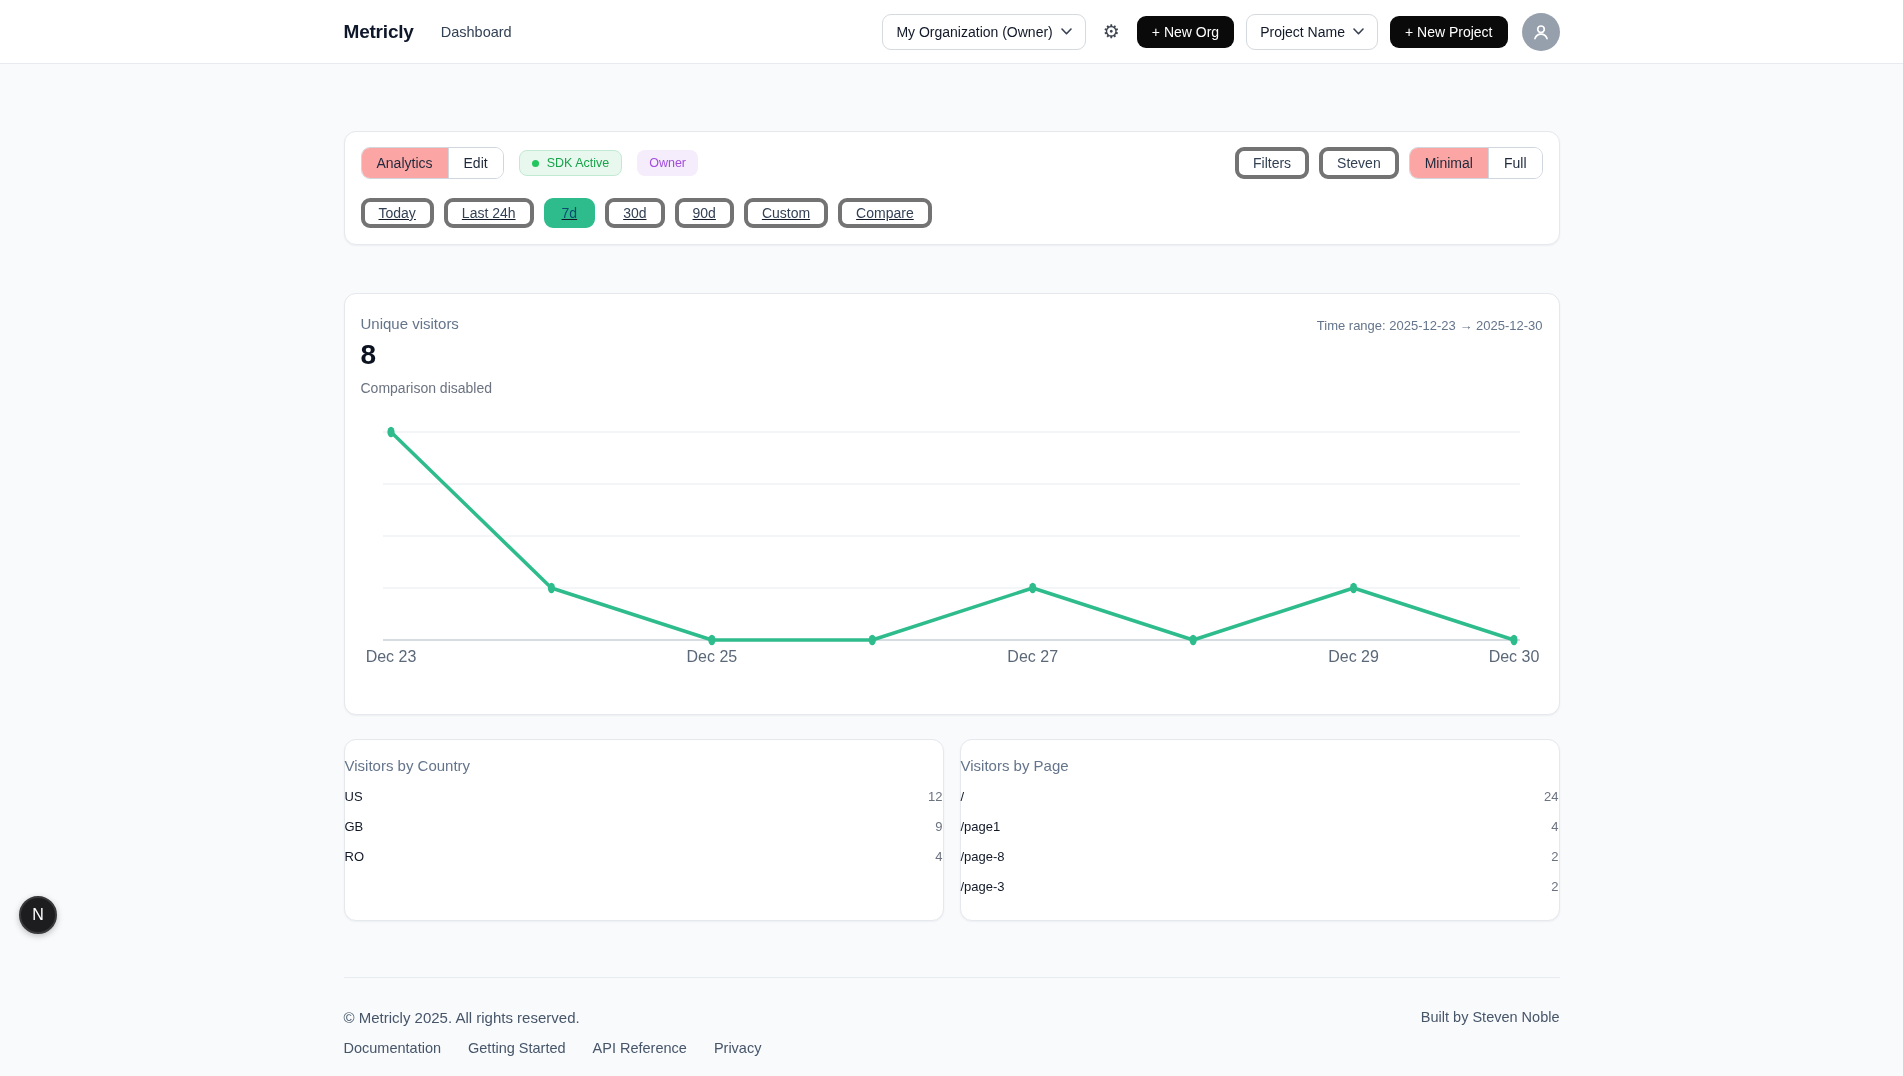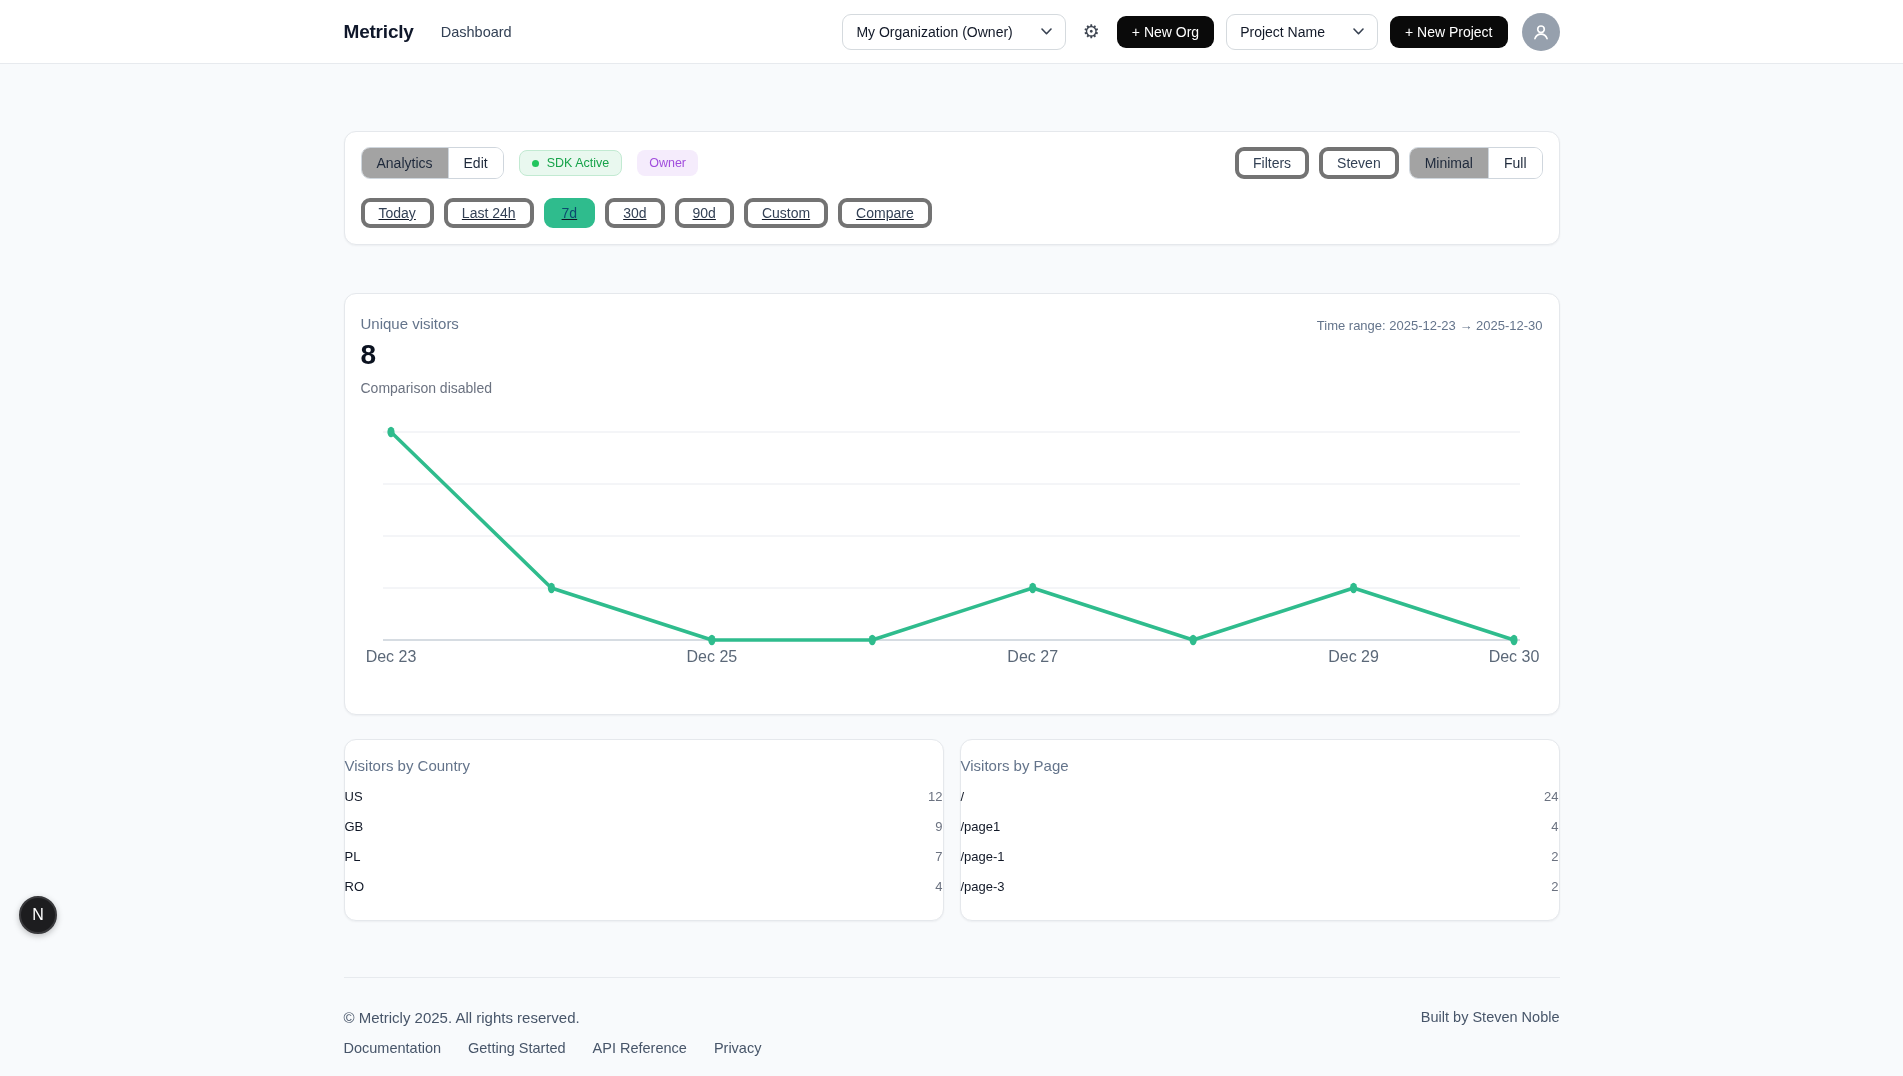--- a/index.html
+++ b/index.html
@@ -12,21 +12,21 @@
   }
   .container { width: 1216px; margin: 0 auto; }
 
   
   .topbar { background: #ffffff; border-bottom: 1px solid #e7eaee; height: 64px; }
   .topbar-inner { display: flex; align-items: center; height: 100%; }
   .brand { font-size: 19px; font-weight: 700; color: #0f172a; letter-spacing: -0.2px; cursor: pointer; }
   .nav-link { margin-left: 27px; font-size: 14.5px; color: #334155; cursor: pointer; text-decoration: none; }
   .nav-right { margin-left: auto; display: flex; align-items: center; gap: 12px; }
   .select-ctl {
-    display: inline-flex; align-items: center; gap: 28px; height: 36px; padding: 0 13px;
+    display: inline-flex; align-items: center; gap: 8px; height: 36px; padding: 0 13px;
     background: #fff; border: 1px solid #d5dade; border-radius: 9px; font-size: 14px;
     color: #111827; cursor: pointer; white-space: nowrap;
   }
   .chev { width: 11px; height: 7px; display: inline-block; }
   .icon-btn { background: none; border: none; font-size: 19px; color: #3f4652; cursor: pointer; padding: 0 5px; line-height: 1; }
   .btn-dark {
     height: 32px; padding: 0 15px; background: #0a0a0a; color: #ffffff; border: none;
     border-radius: 9px; font-size: 14px; cursor: pointer; white-space: nowrap;
   }
   .avatar {
@@ -37,21 +37,21 @@
   
   .card { background: #ffffff; border: 1px solid #e5e8ec; border-radius: 12px; box-shadow: 0 1px 2px rgba(16,24,40,.05); }
 
   
   .toolbar-card { margin-top: 67px; padding: 15px 16px 16px; }
   .row1 { display: flex; align-items: center; gap: 15px; }
   .row1-right { margin-left: auto; display: flex; align-items: center; gap: 10px; }
   .seg { display: inline-flex; border: 1px solid #cfd6dd; border-radius: 9px; overflow: hidden; background: #fff; }
   .seg-item { padding: 7px 15px; font-size: 14px; color: #1e293b; background: #fff; border: none; cursor: pointer; }
   .seg-item + .seg-item { border-left: 1px solid #cfd6dd; }
-  .seg-item.active { background: #a3a3a3; }
+  .seg-item.active { background: #fca5a5; }
   .badge-sdk {
     display: inline-flex; align-items: center; gap: 8px; background: #e9f8ef;
     border: 1px solid #c2ead2; color: #17a34a; border-radius: 8px; padding: 5px 12px; font-size: 12.5px;
   }
   .dot { width: 7px; height: 7px; border-radius: 50%; background: #22c55e; }
   .badge-owner { background: #f5ecfc; color: #a14ddd; border-radius: 8px; padding: 6px 12px; font-size: 12.5px; }
   .btn-light {
     height: 32px; padding: 0 14px; background: #fff; border: 4px solid #737373;
     border-radius: 9px; font-size: 14px; color: #334155; cursor: pointer; white-space: nowrap;
   }
@@ -197,40 +197,36 @@
       <div class="break-title">Visitors by Country</div>
       <div class="break-row">
         <span class="break-label">US</span>
         <span class="break-value">12</span>
       </div>
       <div class="break-row">
         <span class="break-label">GB</span>
         <span class="break-value">9</span>
       </div>
       <div class="break-row">
-        <span class="break-label">PL</span>
-        <span class="break-value">7</span>
-      </div>
-      <div class="break-row">
         <span class="break-label">RO</span>
         <span class="break-value">4</span>
       </div>
     </div>
     <div class="card break-card">
       <div class="break-title">Visitors by Page</div>
       <div class="break-row">
         <span class="break-label">/</span>
         <span class="break-value">24</span>
       </div>
       <div class="break-row">
         <span class="break-label">/page1</span>
         <span class="break-value">4</span>
       </div>
       <div class="break-row">
-        <span class="break-label">/page-1</span>
+        <span class="break-label">/page-8</span>
         <span class="break-value">2</span>
       </div>
       <div class="break-row">
         <span class="break-label">/page-3</span>
         <span class="break-value">2</span>
       </div>
     </div>
   </section>
 
   <footer class="footer">

